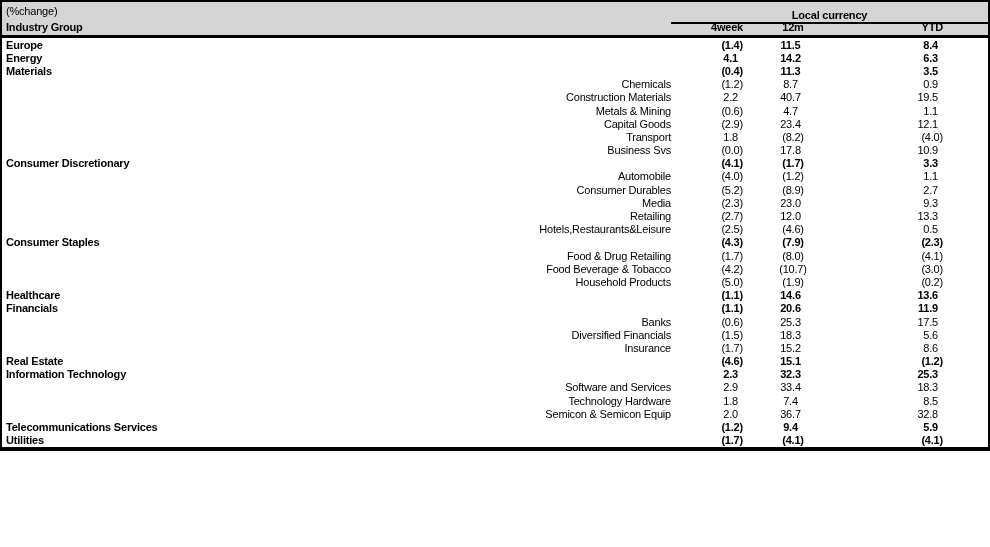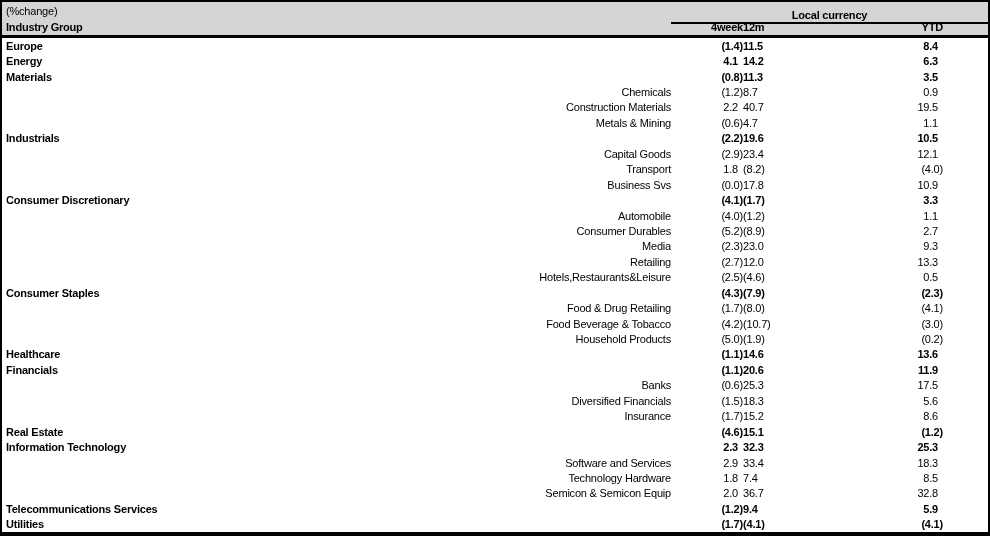--- a/index.html
+++ b/index.html
@@ -1,38 +1,38 @@
 <!DOCTYPE html>
 <html><head>
 <meta charset="utf-8">
 <style>
   html, body { margin:0; padding:0; background:#fff; }
   * { box-sizing:border-box; }
   .table {
-    width:990px; height:536px;
+    width:990px; height:451px;
     border:2px solid #000;
     border-bottom:4px solid #000;
     font-family:"Liberation Sans", sans-serif;
     font-size:11px;
     color:#000;
     letter-spacing:-0.2px;
     display:flex; flex-direction:column;
     background:#fff;
   }
   
   .hdr { background:#d5d5d5; border-bottom:3px solid #000; flex:0 0 auto; }
   .hdr-row1 { display:flex; height:17px; align-items:center; }
   .pct { flex:0 0 669px; padding-left:4px; font-weight:normal; }
   .lc-wrap { flex:1; height:100%; display:flex; align-items:center; justify-content:center;
              border-bottom:2px solid #000; font-weight:bold;margin-top:10px; }
   .hdr-row2 { display:flex; height:16px; align-items:center; font-weight:bold; }
   .ig { flex:1; padding-left:4px; }
   
   .c1 { width:72px;  text-align:right; }
-  .c2 { width:100px; text-align:left; }
+  .c2 { width:100px; text-align:center; }
   .c3 { width:100px; text-align:right; }
   .cend { width:45px; }
   
   .body { flex:1; display:flex; flex-direction:column; }
   .row { flex:1; display:flex; align-items:center; }
   .row .name { flex:1; padding-left:4px; white-space:nowrap; }
   .row.group { font-weight:bold; }
   .row.sub .name { padding-left:327px; font-weight:normal;text-align:right; }
   
   .val.pos { padding-right:5px; }
@@ -66,21 +66,21 @@
       </div>
       <div class="row group">
         <div class="name">Energy</div>
         <div class="val c1 pos">4.1</div>
         <div class="val c2 pos">14.2</div>
         <div class="val c3 pos">6.3</div>
         <div class="cend"></div>
       </div>
       <div class="row group">
         <div class="name">Materials</div>
-        <div class="val c1">(0.8)</div>
+        <div class="val c1">(0.4)</div>
         <div class="val c2 pos">11.3</div>
         <div class="val c3 pos">3.5</div>
         <div class="cend"></div>
       </div>
       <div class="row sub">
         <div class="name">Chemicals</div>
         <div class="val c1">(1.2)</div>
         <div class="val c2 pos">8.7</div>
         <div class="val c3 pos">0.9</div>
         <div class="cend"></div>
@@ -92,27 +92,20 @@
         <div class="val c3 pos">19.5</div>
         <div class="cend"></div>
       </div>
       <div class="row sub">
         <div class="name">Metals &amp; Mining</div>
         <div class="val c1">(0.6)</div>
         <div class="val c2 pos">4.7</div>
         <div class="val c3 pos">1.1</div>
         <div class="cend"></div>
       </div>
-      <div class="row group">
-        <div class="name">Industrials</div>
-        <div class="val c1">(2.2)</div>
-        <div class="val c2 pos">19.6</div>
-        <div class="val c3 pos">10.5</div>
-        <div class="cend"></div>
-      </div>
       <div class="row sub">
         <div class="name">Capital Goods</div>
         <div class="val c1">(2.9)</div>
         <div class="val c2 pos">23.4</div>
         <div class="val c3 pos">12.1</div>
         <div class="cend"></div>
       </div>
       <div class="row sub">
         <div class="name">Transport</div>
         <div class="val c1 pos">1.8</div>

